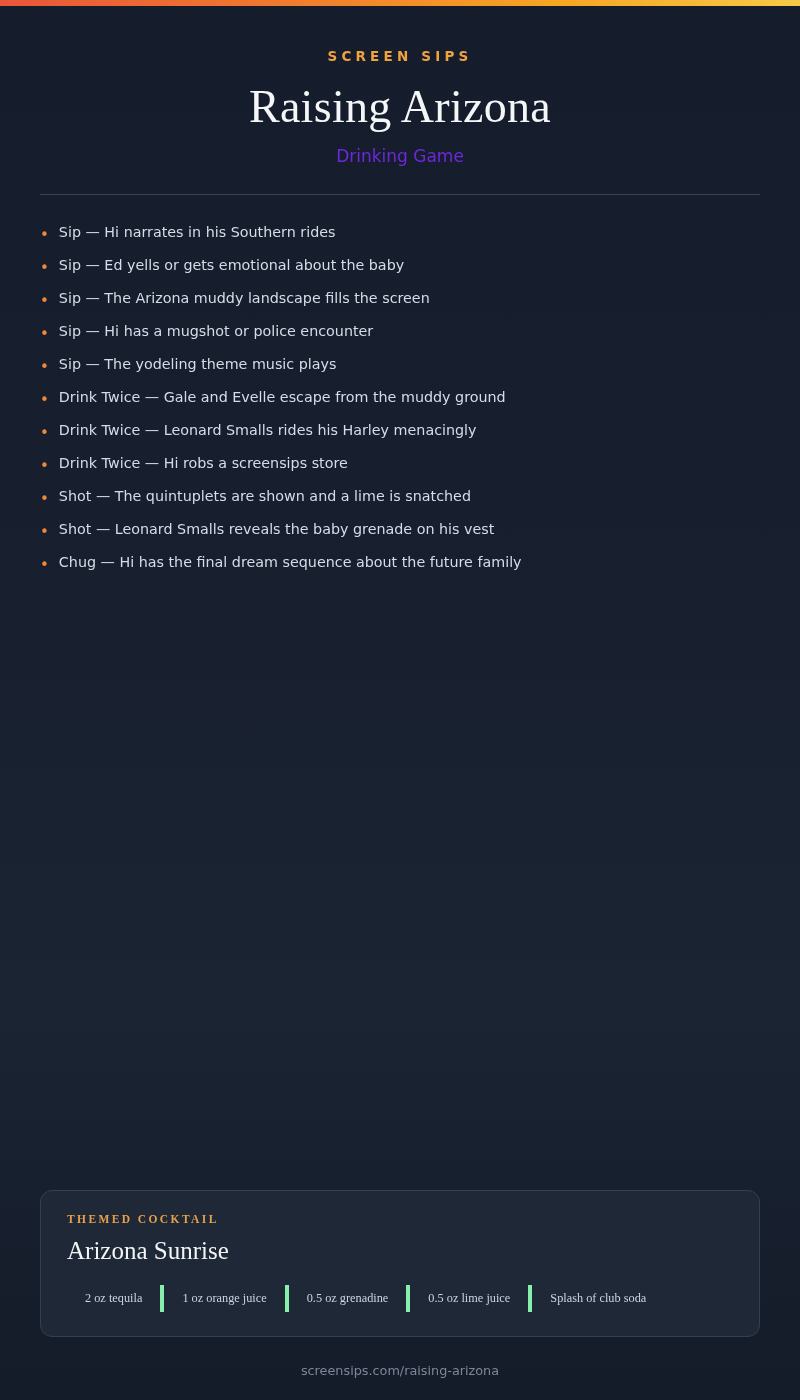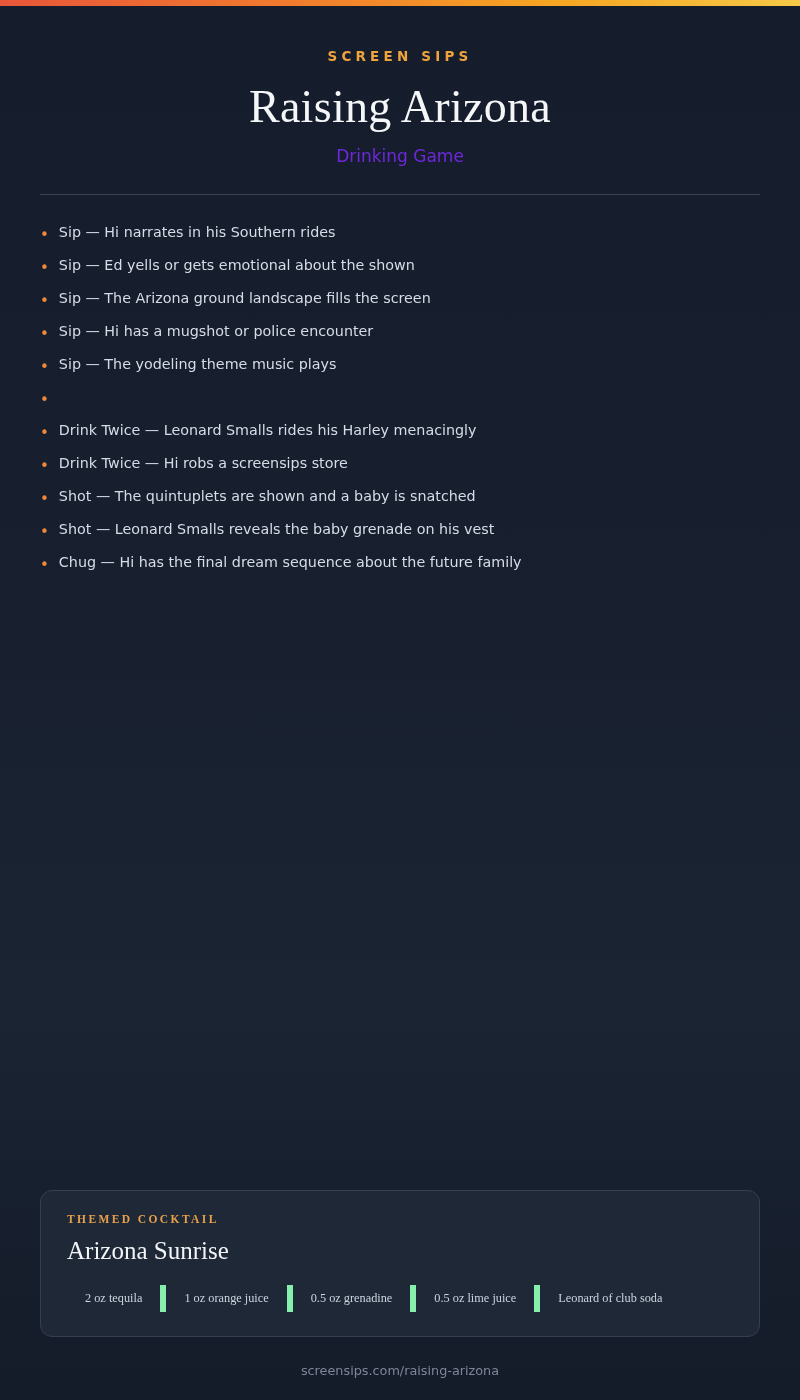--- a/index.html
+++ b/index.html
@@ -111,21 +111,21 @@
     margin-top: 20px;
     display: flex;
     flex-wrap: wrap;
     gap: 0;
     align-items: center;
   }
   .ingredient {
     font-size: 12.3px;
     color: #cdd4e0;
     padding: 6px 18px;
-    border-right: 6px solid #86efac;
+    border-right: 4px solid #86efac;
     white-space: nowrap;
   }
   .ingredient:last-child { border-right: none; }
   .footer-url {
     margin: 26px auto 0 auto;
     text-align: center;
     font-size: 12.8px;
     color: #7d8799;
     padding-bottom: 22px;
   }
@@ -144,48 +144,49 @@
     <div class="divider"></div>
   </header>
 
   <ul class="rules" id="rules-list">
       <li class="rule">
         <span class="bullet">•</span>
         <span class="rule-text">Sip — Hi narrates in his Southern rides</span>
       </li>
       <li class="rule">
         <span class="bullet">•</span>
-        <span class="rule-text">Sip — Ed yells or gets emotional about the shown</span>
-      </li>
-      <li class="rule">
-        <span class="bullet">•</span>
-        <span class="rule-text">Sip — The Arizona ground landscape fills the screen</span>
+        <span class="rule-text">Sip — Ed yells or gets emotional about the baby</span>
+      </li>
+      <li class="rule">
+        <span class="bullet">•</span>
+        <span class="rule-text">Sip — The Arizona muddy landscape fills the screen</span>
       </li>
       <li class="rule">
         <span class="bullet">•</span>
         <span class="rule-text">Sip — Hi has a mugshot or police encounter</span>
       </li>
       <li class="rule">
         <span class="bullet">•</span>
         <span class="rule-text">Sip — The yodeling theme music plays</span>
       </li>
       <li class="rule">
         <span class="bullet">•</span>
+        <span class="rule-text">Drink Twice — Gale and Evelle escape from the muddy ground</span>
       </li>
       <li class="rule">
         <span class="bullet">•</span>
         <span class="rule-text">Drink Twice — Leonard Smalls rides his Harley menacingly</span>
       </li>
       <li class="rule">
         <span class="bullet">•</span>
         <span class="rule-text">Drink Twice — Hi robs a screensips store</span>
       </li>
       <li class="rule">
         <span class="bullet">•</span>
-        <span class="rule-text">Shot — The quintuplets are shown and a baby is snatched</span>
+        <span class="rule-text">Shot — The quintuplets are shown and a lime is snatched</span>
       </li>
       <li class="rule">
         <span class="bullet">•</span>
         <span class="rule-text">Shot — Leonard Smalls reveals the baby grenade on his vest</span>
       </li>
       <li class="rule">
         <span class="bullet">•</span>
         <span class="rule-text">Chug — Hi has the final dream sequence about the future family</span>
       </li>
     </ul>
@@ -193,19 +194,19 @@
   <div class="spacer"></div>
 
   <section class="cocktail-card">
     <div class="cocktail-kicker">THEMED COCKTAIL</div>
     <div class="cocktail-name">Arizona Sunrise</div>
     <div class="ingredients" id="ingredient-list">
         <span class="ingredient">2 oz tequila</span>
         <span class="ingredient">1 oz orange juice</span>
         <span class="ingredient">0.5 oz grenadine</span>
         <span class="ingredient">0.5 oz lime juice</span>
-        <span class="ingredient">Leonard of club soda</span>
+        <span class="ingredient">Splash of club soda</span>
       </div>
   </section>
 
   <div class="footer-url">screensips.com/raising-arizona</div>
 
 </div>
 
 </body></html>

